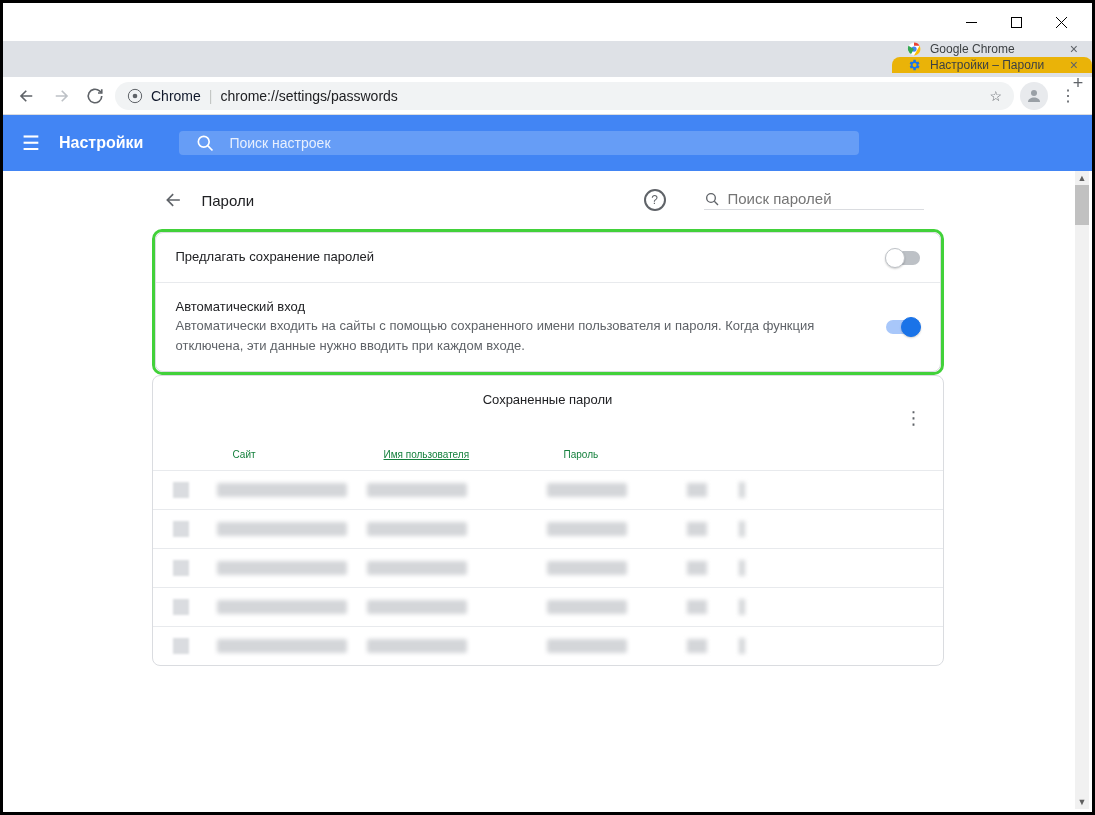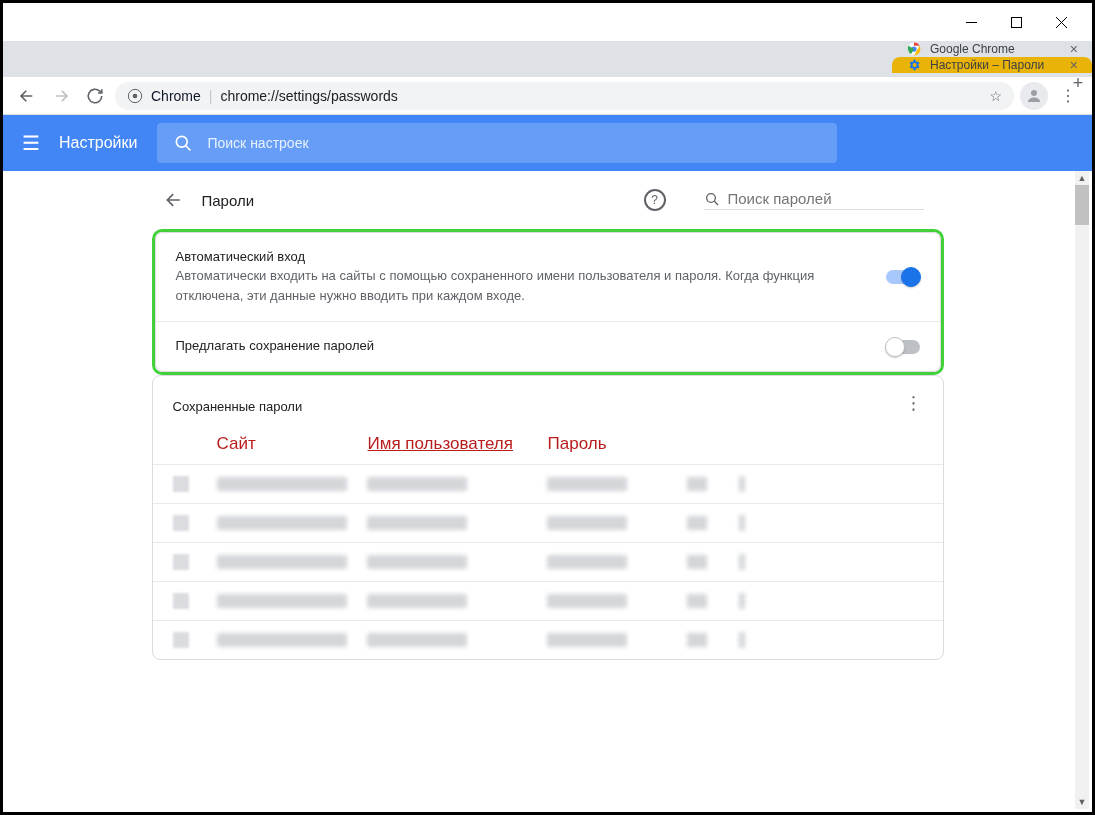--- a/index.html
+++ b/index.html
@@ -26,22 +26,22 @@
 .url-chrome { color: #0f172a; }
 .url-sep { color: #c4c7c5; }
 .url-path { color: #202124; }
 .star-btn { margin-left: auto; color: #5f6368; }
 .profile-btn { width: 28px; height: 28px; background: #e8eaed; border-radius: 50%; display: flex; align-items: center; justify-content: center; }
 .dots-btn { width: 28px; display: flex; align-items: center; justify-content: center; color: #5f6368; }
 
 
 .settings-header { height: 56px; background: #4285f4; display: flex; align-items: center; color: #fff; }
 .menu-btn { width: 56px; display: flex; align-items: center; justify-content: center; font-size: 20px; }
-.settings-title { font-size: 16px; font-weight: 400; margin-right: 20px; }
-.search-box { flex: 0 0 680px; height: 40px; background: #669df6; border-radius: 4px; display: flex; align-items: center; padding: 0 16px; gap: 14px; color: #fff; }
+.settings-title { font-size: 16px; font-weight: 700; margin-right: 36px; }
+.search-box { flex: 0 0 680px; height: 24px; background: #669df6; border-radius: 4px; display: flex; align-items: center; padding: 0 16px; gap: 14px; color: #fff; }
 .search-box input { background: transparent; border: none; outline: none; color: #fff; font-size: 14px; flex: 1; }
 .search-box input::placeholder { color: #e8f0fe; }
 
 
 .content { position: absolute; top: 168px; left: 0; right: 0; bottom: 0; background: #fff; display: flex; justify-content: center; }
 .scroll-track { position: absolute; right: 3px; top: 168px; width: 14px; bottom: 3px; background: #f1f1f1; }
 .scroll-thumb { position: absolute; top: 0; width: 100%; height: 40px; background: #c1c1c1; }
 .scroll-arrow { position: absolute; width: 14px; height: 14px; display: flex; align-items: center; justify-content: center; font-size: 9px; color: #606060; background: #f1f1f1; }
 
 .card { width: 792px; margin-top: 10px; }
@@ -60,25 +60,25 @@
 .row-title { font-size: 13px; color: #202124; margin-bottom: 2px; }
 .row-desc { font-size: 13px; color: #5f6368; line-height: 1.5; }
 .toggle { width: 34px; height: 14px; background: #bdc1c6; border-radius: 7px; position: relative; }
 .toggle::after { content: ''; position: absolute; width: 18px; height: 18px; background: #fff; border: 1px solid #bdc1c6; border-radius: 50%; top: -3px; left: -1px; box-shadow: 0 1px 2px rgba(0,0,0,0.2); }
 .toggle.on { background: #a8c7fa; }
 .toggle.on::after { left: auto; right: -1px; background: #1a73e8; border-color: #1a73e8; }
 
 .info-text { padding: 18px 20px; font-size: 13px; color: #5f6368; }
 .info-text a { color: #1a73e8; text-decoration: none; }
 
-.saved-header { display: flex; align-items: flex-end; padding: 16px 20px 10px; }
+.saved-header { display: flex; align-items: center; padding: 16px 20px 10px; flex-direction: column; }
 .saved-title { font-size: 13px; color: #202124; }
 .more-btn { margin-left: auto; color: #5f6368; font-size: 18px; }
 
-.table-header { display: flex; padding: 10px 20px; font-size: 17px; color: #b91c1c; }
+.table-header { display: flex; padding: 10px 36px; font-size: 10px; color: #15803d; }
 .col-site { flex: 0 0 195px; padding-left: 44px; }
 .col-user { flex: 0 0 180px; text-decoration: underline; }
 .col-pass { flex: 0 0 160px; }
 
 .pw-row { display: flex; align-items: center; padding: 11px 20px; border-top: 1px solid #e8eaed; }
 .pw-icon { width: 16px; height: 16px; background: #dadce0; margin-right: 28px; filter: blur(1px); }
 .blur-text { height: 14px; background: #d4d6d9; filter: blur(2px); border-radius: 2px; }
 .pw-site { width: 130px; margin-right: 20px; }
 .pw-user { width: 100px; margin-right: 80px; }
 .pw-pass { width: 80px; margin-right: 60px; }
@@ -205,30 +205,30 @@
             </svg>
           </span>
         <input placeholder="Поиск паролей" style="">
       </div>
     </div>
 
     <div class="highlight-box">
       <div class="card-box">
         <div class="row">
           <div class="row-text">
-            <div class="row-title">Автоматический вход</div>
-            <div class="row-desc">Автоматически входить на сайты с помощью сохраненного имени пользователя и пароля. Когда функция отключена, эти данные нужно вводить при каждом входе.</div>
-          </div>
-          <div class="toggle on"></div>
+            <div class="row-title">Предлагать сохранение паролей</div>
+          </div>
+          <div class="toggle"></div>
         </div>
         <div class="row">
           <div class="row-text">
-            <div class="row-title">Предлагать сохранение паролей</div>
-          </div>
-          <div class="toggle"></div>
+            <div class="row-title">Автоматический вход</div>
+            <div class="row-desc">Автоматически входить на сайты с помощью сохраненного имени пользователя и пароля. Когда функция отключена, эти данные нужно вводить при каждом входе.</div>
+          </div>
+          <div class="toggle on"></div>
         </div>
       </div>
     </div>
 
 
     <div class="card-box">
       <div class="saved-header">
         <span class="saved-title">Сохраненные пароли</span>
         <span class="more-btn">⋮</span>
       </div>

